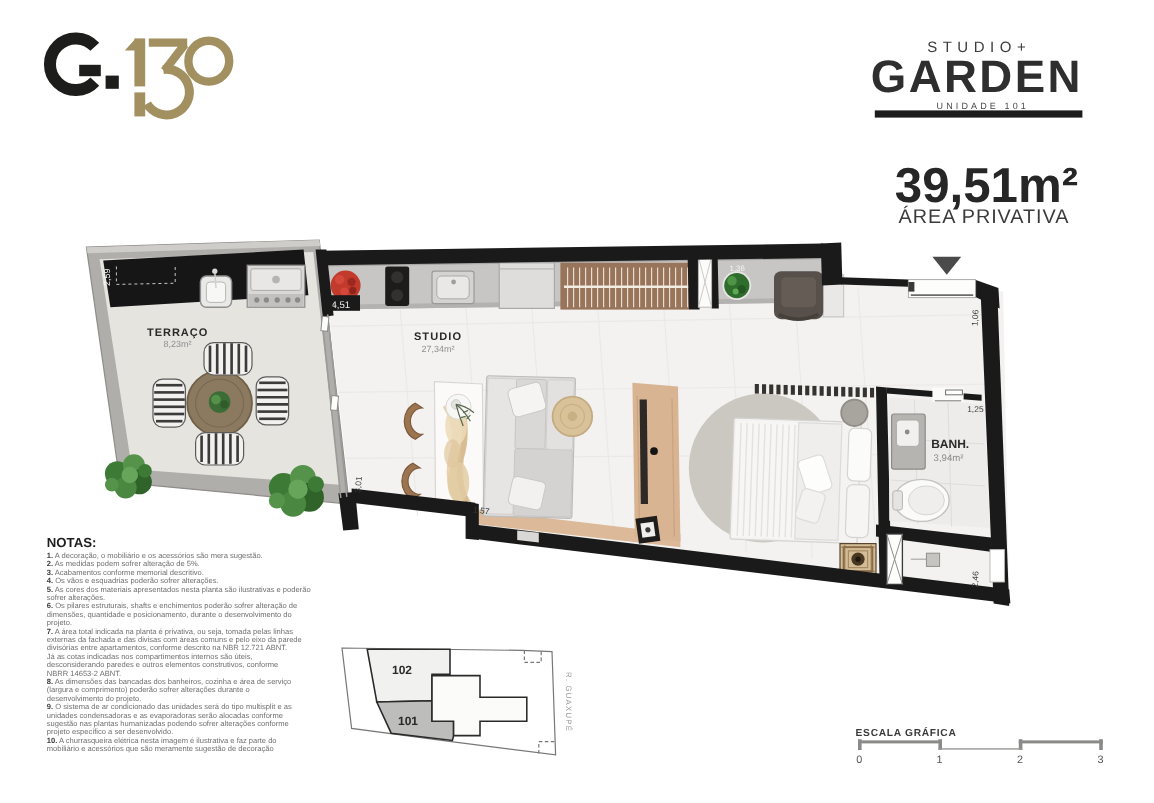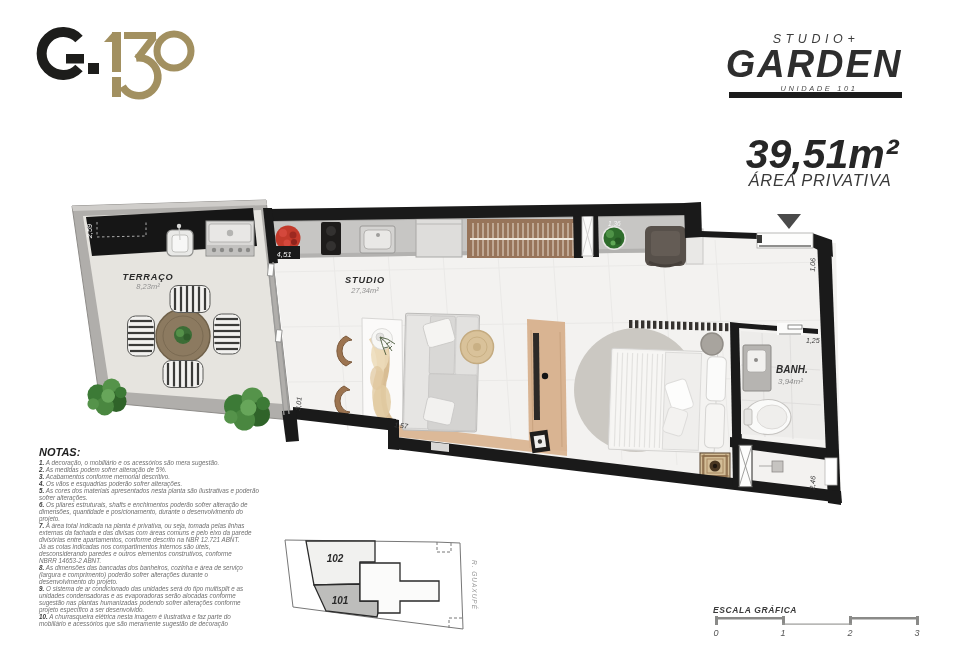--- a/index.html
+++ b/index.html
@@ -1,16 +1,16 @@
 <!DOCTYPE html>
 <html><head>
 <meta charset="utf-8">
 <style>
 html,body{margin:0;padding:0;background:#fff;}
-#c{position:relative;width:962px;height:669px;overflow:hidden;font-family:"Liberation Sans",sans-serif;font-style:italic;}
+#c{position:relative;width:962px;height:669px;overflow:hidden;font-family:"Liberation Sans",sans-serif;}
 svg{position:absolute;left:0;top:0;}
 text{font-family:"Liberation Sans",sans-serif;}
 </style>
 </head>
 <body>
 <div id="c">
 <svg width="962" height="669" viewBox="0 0 962 669">
 
 <g>
   <path d="M 79 39 A 21.5 21.5 0 1 0 79 68" fill="none" stroke="#1d1d1b" stroke-width="10"></path>

